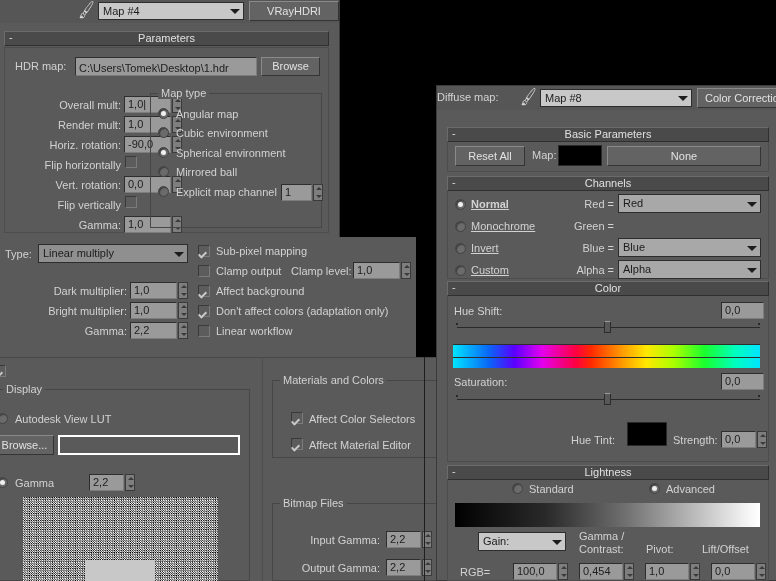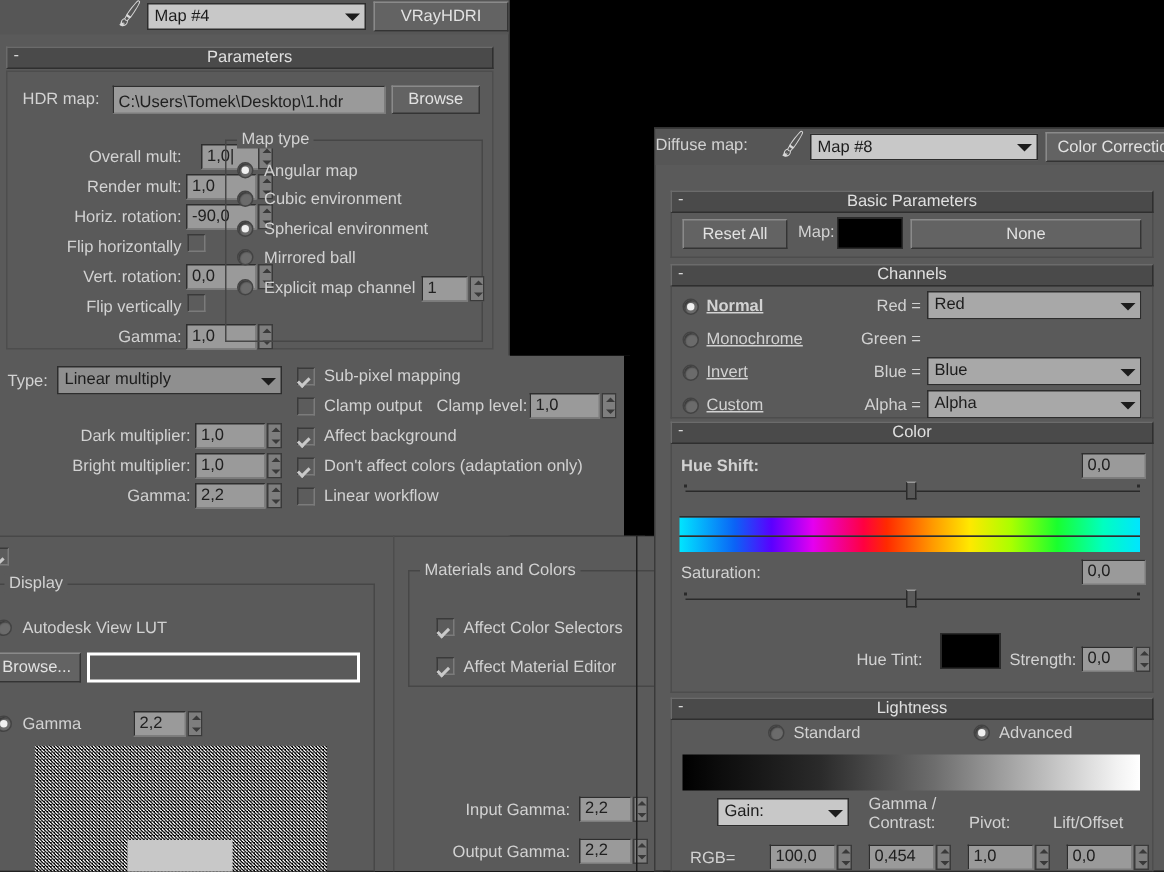--- a/index.html
+++ b/index.html
@@ -225,21 +225,21 @@
       <span>Parameters</span>
     </div>
 
     <div style="position:absolute;left:9px;top:48px;width:325px;height:186px;border:1px solid #4d4d4d;"></div>
 
     <span class="lbl" style="left:20px; top:61px;">HDR map:</span>
     <div class="field" style="left:80px; top:58px; width:182px; height:19px; line-height:16px; padding-top:2px;">C:\Users\Tomek\Desktop\1.hdr</div>
     <div class="btn" style="left:266px; top:58px; width:59px; height:19px; line-height:17px;">Browse</div>
 
     <span class="lbl right" style="left:16px; top:100px; width:110px;">Overall mult:</span>
-    <div class="field" style="left:129px; top:97px; width:47px; height:17px;margin-left:10px;">1,0|</div>
+    <div class="field" style="left:129px; top:97px; width:47px; height:17px;">1,0|</div>
     <div class="spin" style="left:177px; top:97px; height:17px;">
       <i class="up"></i>
         <i class="dn"></i>
       </div>
 
     <span class="lbl right" style="left:16px; top:120px; width:110px;">Render mult:</span>
     <div class="field" style="left:129px; top:117px; width:47px; height:17px;">1,0</div>
     <div class="spin" style="left:177px; top:117px; height:17px;">
       <i class="up"></i>
         <i class="dn"></i>
@@ -377,20 +377,23 @@
   </div>
 
   <div class="group" style="left:272px; top:380px; width:172px; height:78px;">
     <span class="glabel">Materials and Colors</span>
   </div>
   <div class="cbox on" style="left:291px; top:412px;"></div>
   <span class="lbl" style="left:309px; top:413px;">Affect Color Selectors</span>
   <div class="cbox on" style="left:291px; top:438px;"></div>
   <span class="lbl" style="left:309px; top:439px;">Affect Material Editor</span>
 
+  <div class="group" style="left:272px; top:503px; width:172px; height:78px;">
+    <span class="glabel">Bitmap Files</span>
+  </div>
   <span class="lbl right" style="left:280px; top:534px; width:100px;">Input Gamma:</span>
   <div class="field" style="left:386px; top:531px; width:35px; height:17px;">2,2</div>
   <div class="spin" style="left:422px; top:531px; height:17px;">
     <i class="up"></i>
       <i class="dn"></i>
     </div>
 
   <span class="lbl right" style="left:280px; top:562px; width:100px;">Output Gamma:</span>
   <div class="field" style="left:386px; top:559px; width:35px; height:17px;">2,2</div>
   <div class="spin" style="left:422px; top:559px; height:17px;">
@@ -462,21 +465,21 @@
       <span>Alpha</span>
       <span class="arrow"></span>
     </div>
 
     <div class="rollup-title" style="left:10px; top:195px; width:322px;">
       <span class="minus">-</span>
       <span>Color</span>
     </div>
     <div style="position:absolute;left:10px;top:210px;width:322px;height:166px;border:1px solid #4d4d4d;border-top:none;"></div>
 
-    <span class="lbl" style="left:17px; top:219px;font-weight:bold;">Hue Shift:</span>
+    <span class="lbl" style="left:17px; top:219px;">Hue Shift:</span>
     <div class="field" style="left:284px; top:216px; width:43px; height:17px;">0,0</div>
     <div class="slider-track" style="left:20px; top:241px; width:303px;"></div>
     <div class="slider-end" style="left:19px; top:237px;"></div>
     <div class="slider-end" style="left:321px; top:237px;"></div>
     <div class="slider-thumb" style="left:167px; top:235px;"></div>
 
     <div class="huebar" style="left:16px; top:258px; width:307px; height:13px;"></div>
     <div class="huebar" style="left:16px; top:271px; width:307px; height:11px;"></div>
 
     <span class="lbl" style="left:17px; top:290px;">Saturation:</span>

